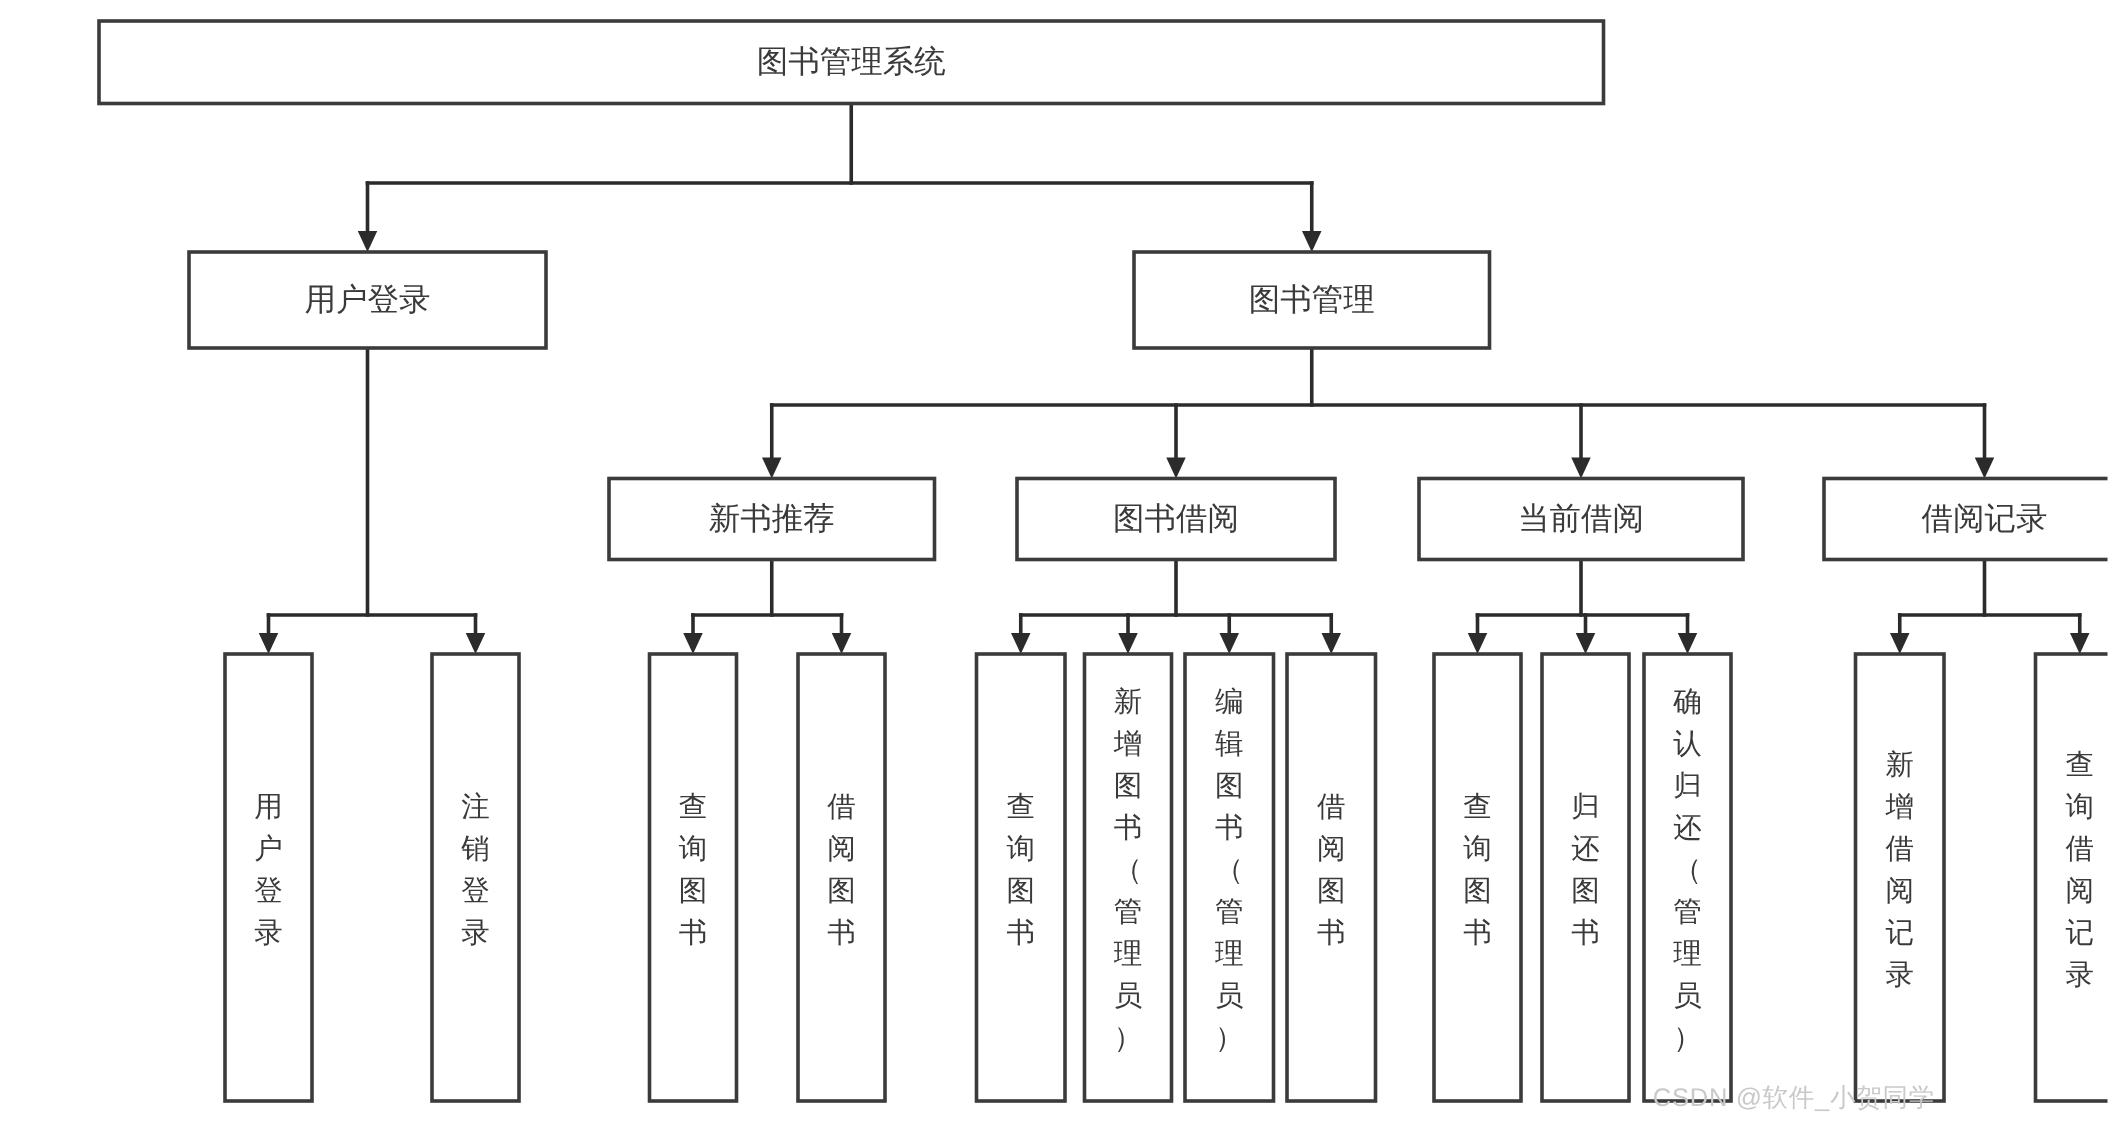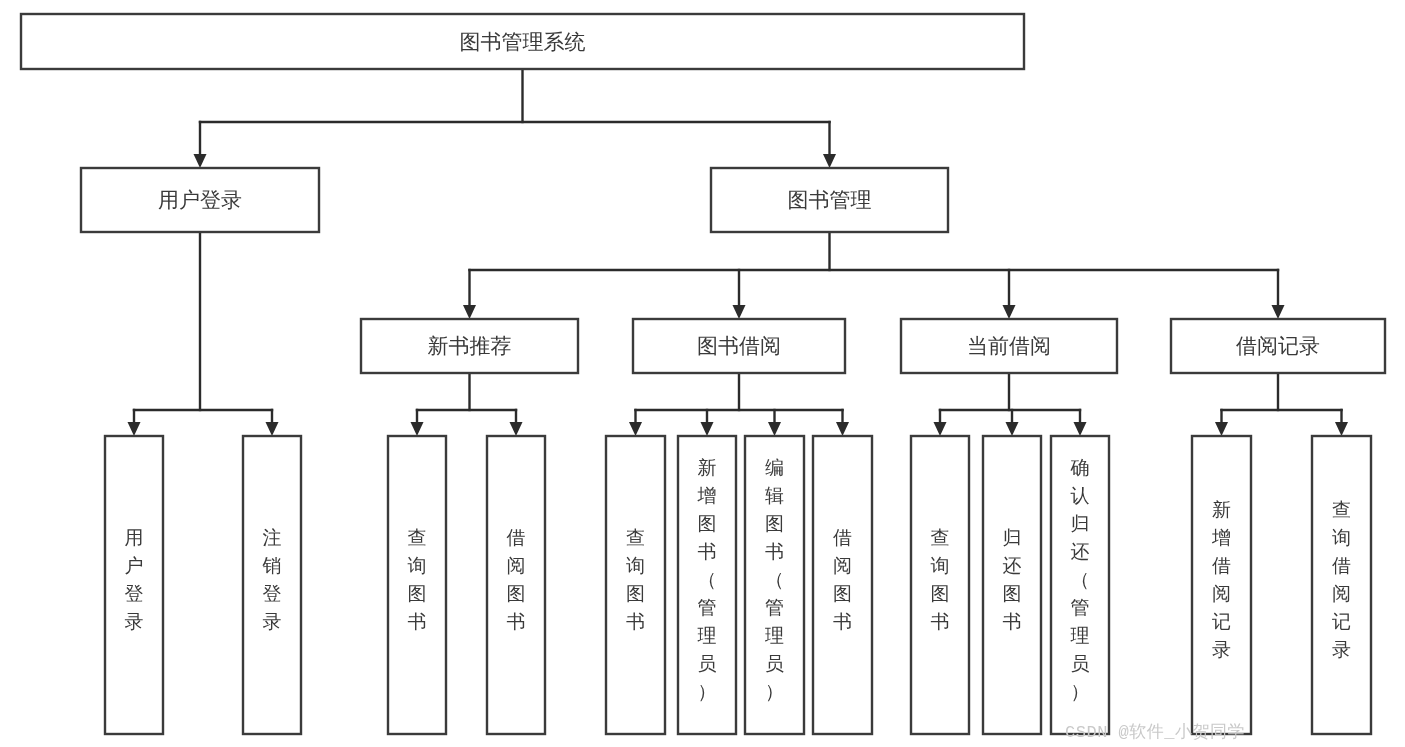--- a/index.html
+++ b/index.html
@@ -11,20 +11,21 @@
     width: 1405px;
     height: 747px;
     font-family: "DejaVu Sans", "Liberation Sans", sans-serif;
     overflow: hidden;
     position: relative;
   }
   #diagram-root {
     position: relative;
     width: 1259px;
     height: 747px;
+    margin-left: 45px;
   }
   svg.flow {
     position: absolute;
     left: 0;
     top: 0;
     width: 1405px;
     height: 747px;
     display: block;
   }
   .node-box {
@@ -52,21 +53,21 @@
   .node-label-v {
     font-family: "DejaVu Sans", "Liberation Sans", sans-serif;
     fill: #3a3a3a;
     font-size: 19px;
     text-anchor: middle;
   }
   .watermark {
     position: absolute;
     right: 14px;
     bottom: 4px;
-    font-family: Liberation Mono, monospace;
+    font-family: Liberation Sans, sans-serif;
     font-size: 17px;
     color: #c9c9c9;
     letter-spacing: 0.5px;
     white-space: nowrap;
     pointer-events: none;
   }
 </style>
 </head>
 <body>
 

